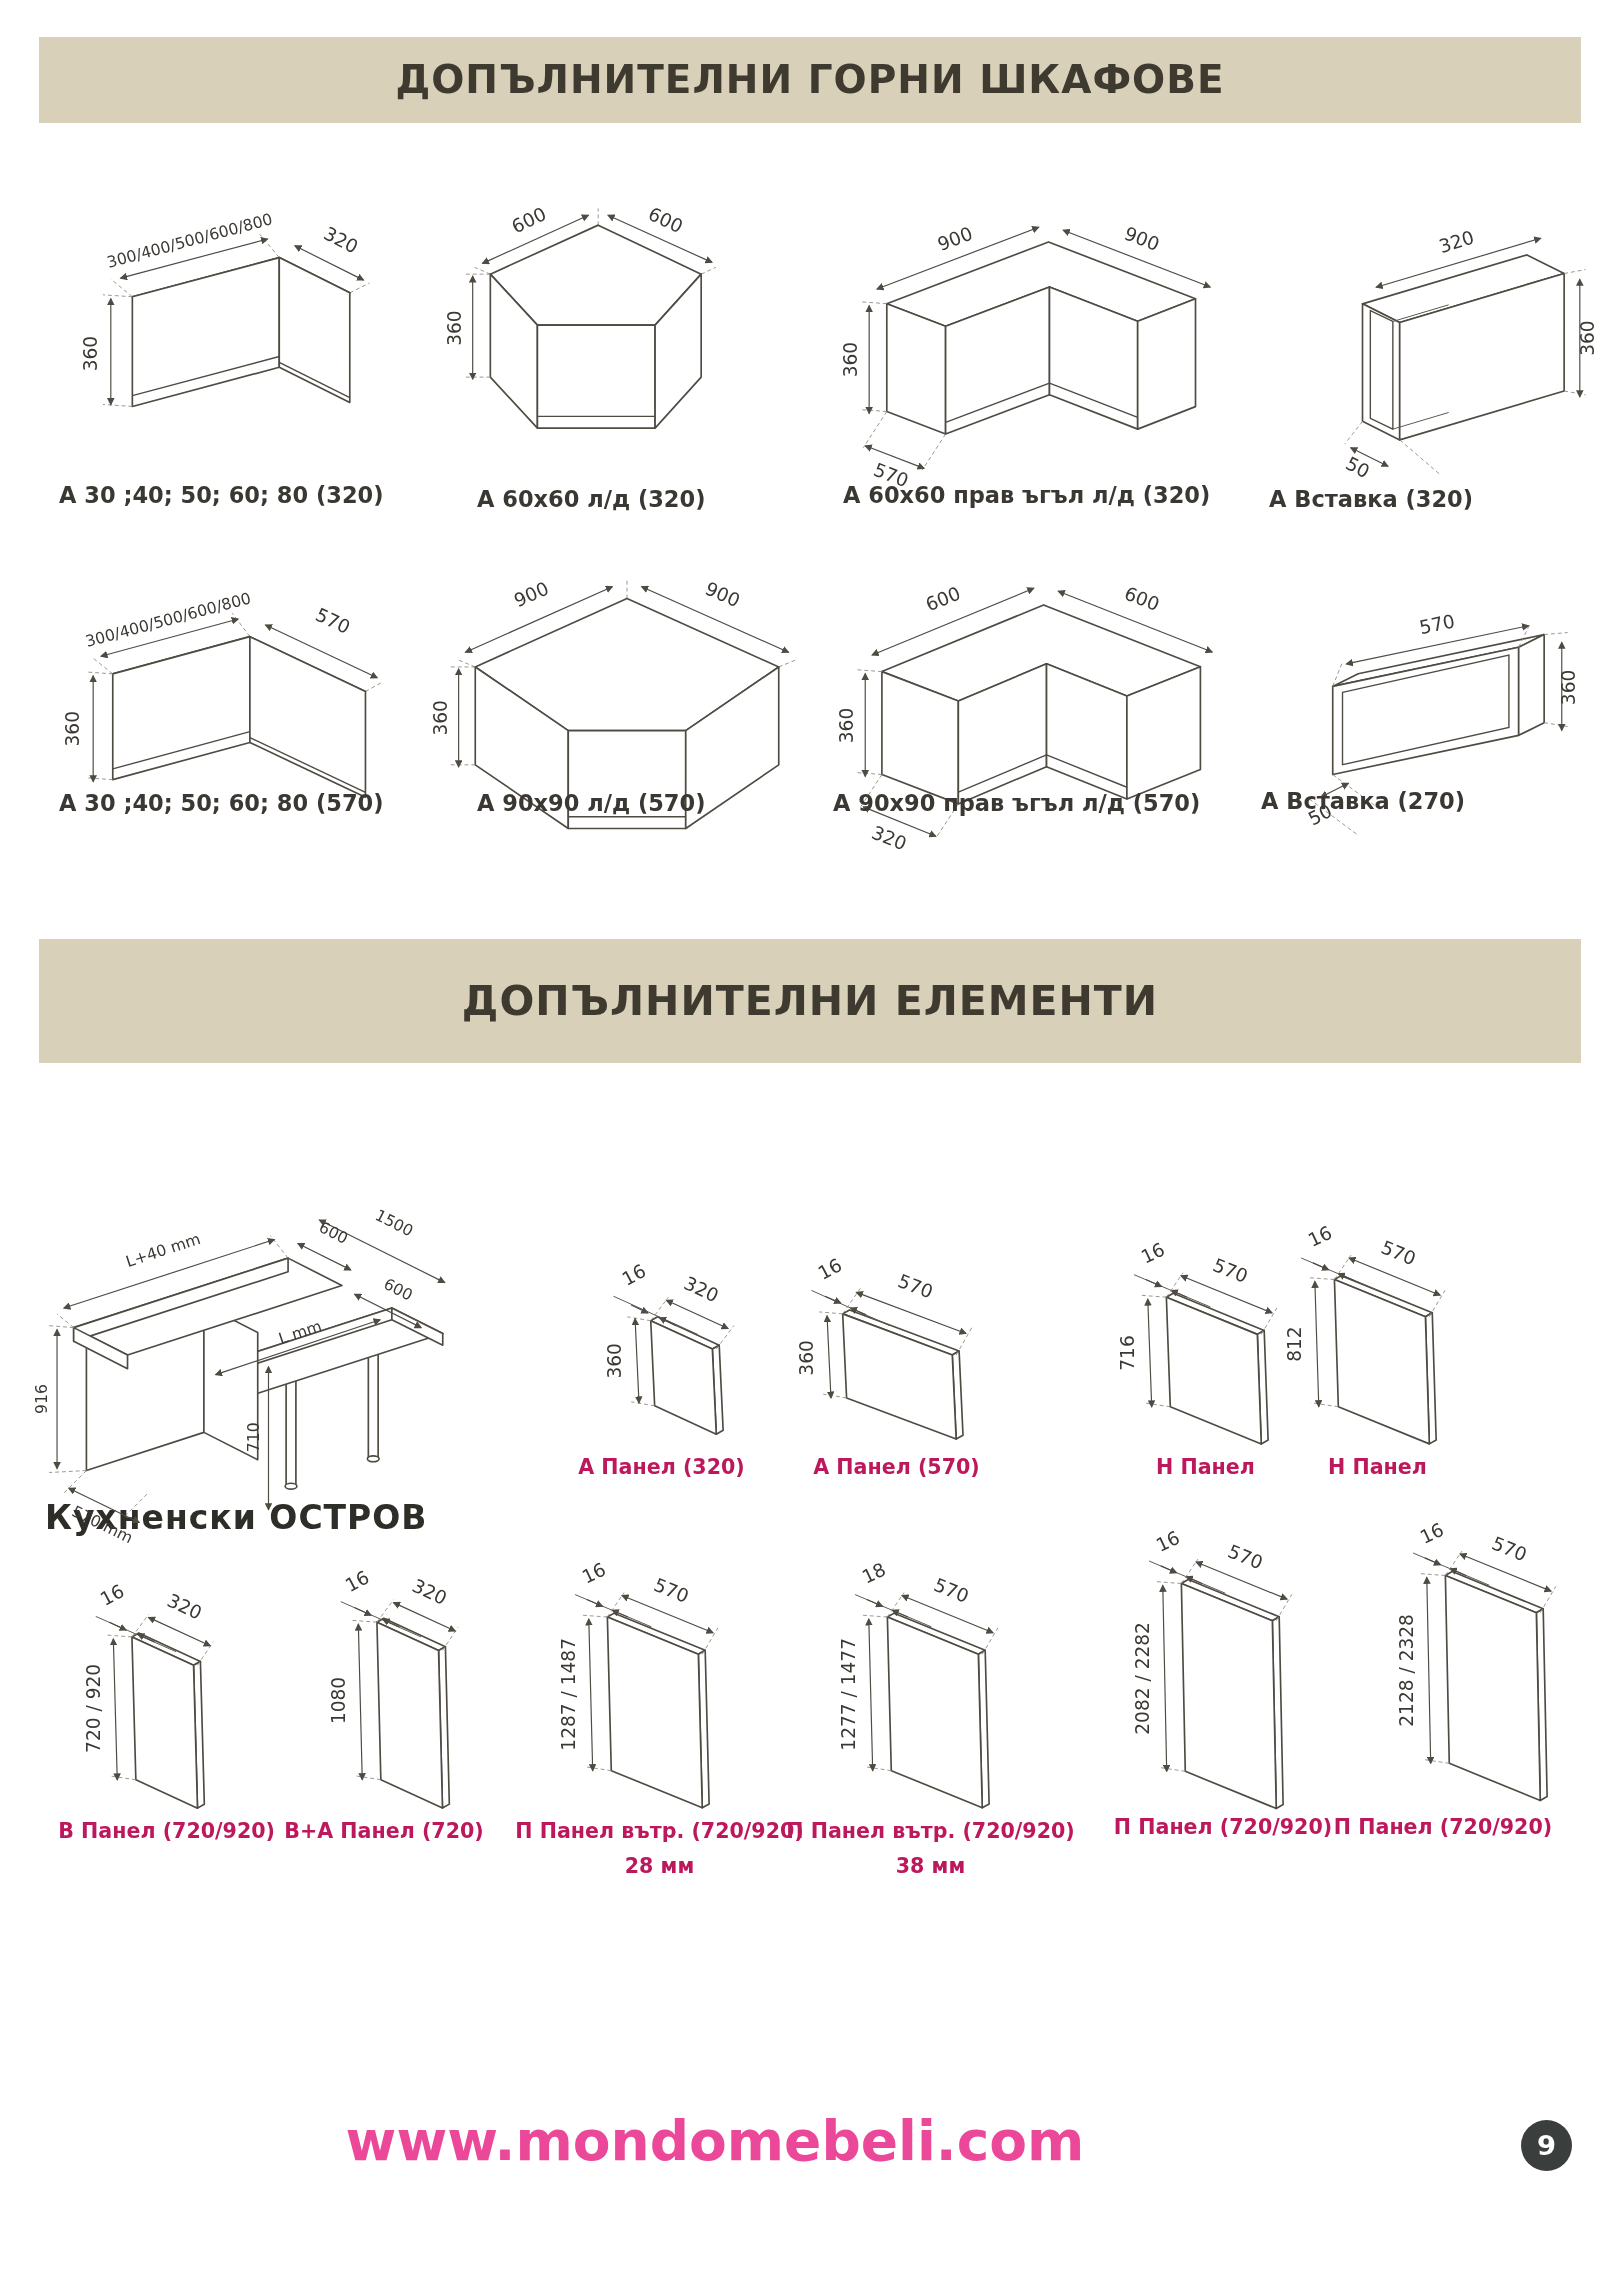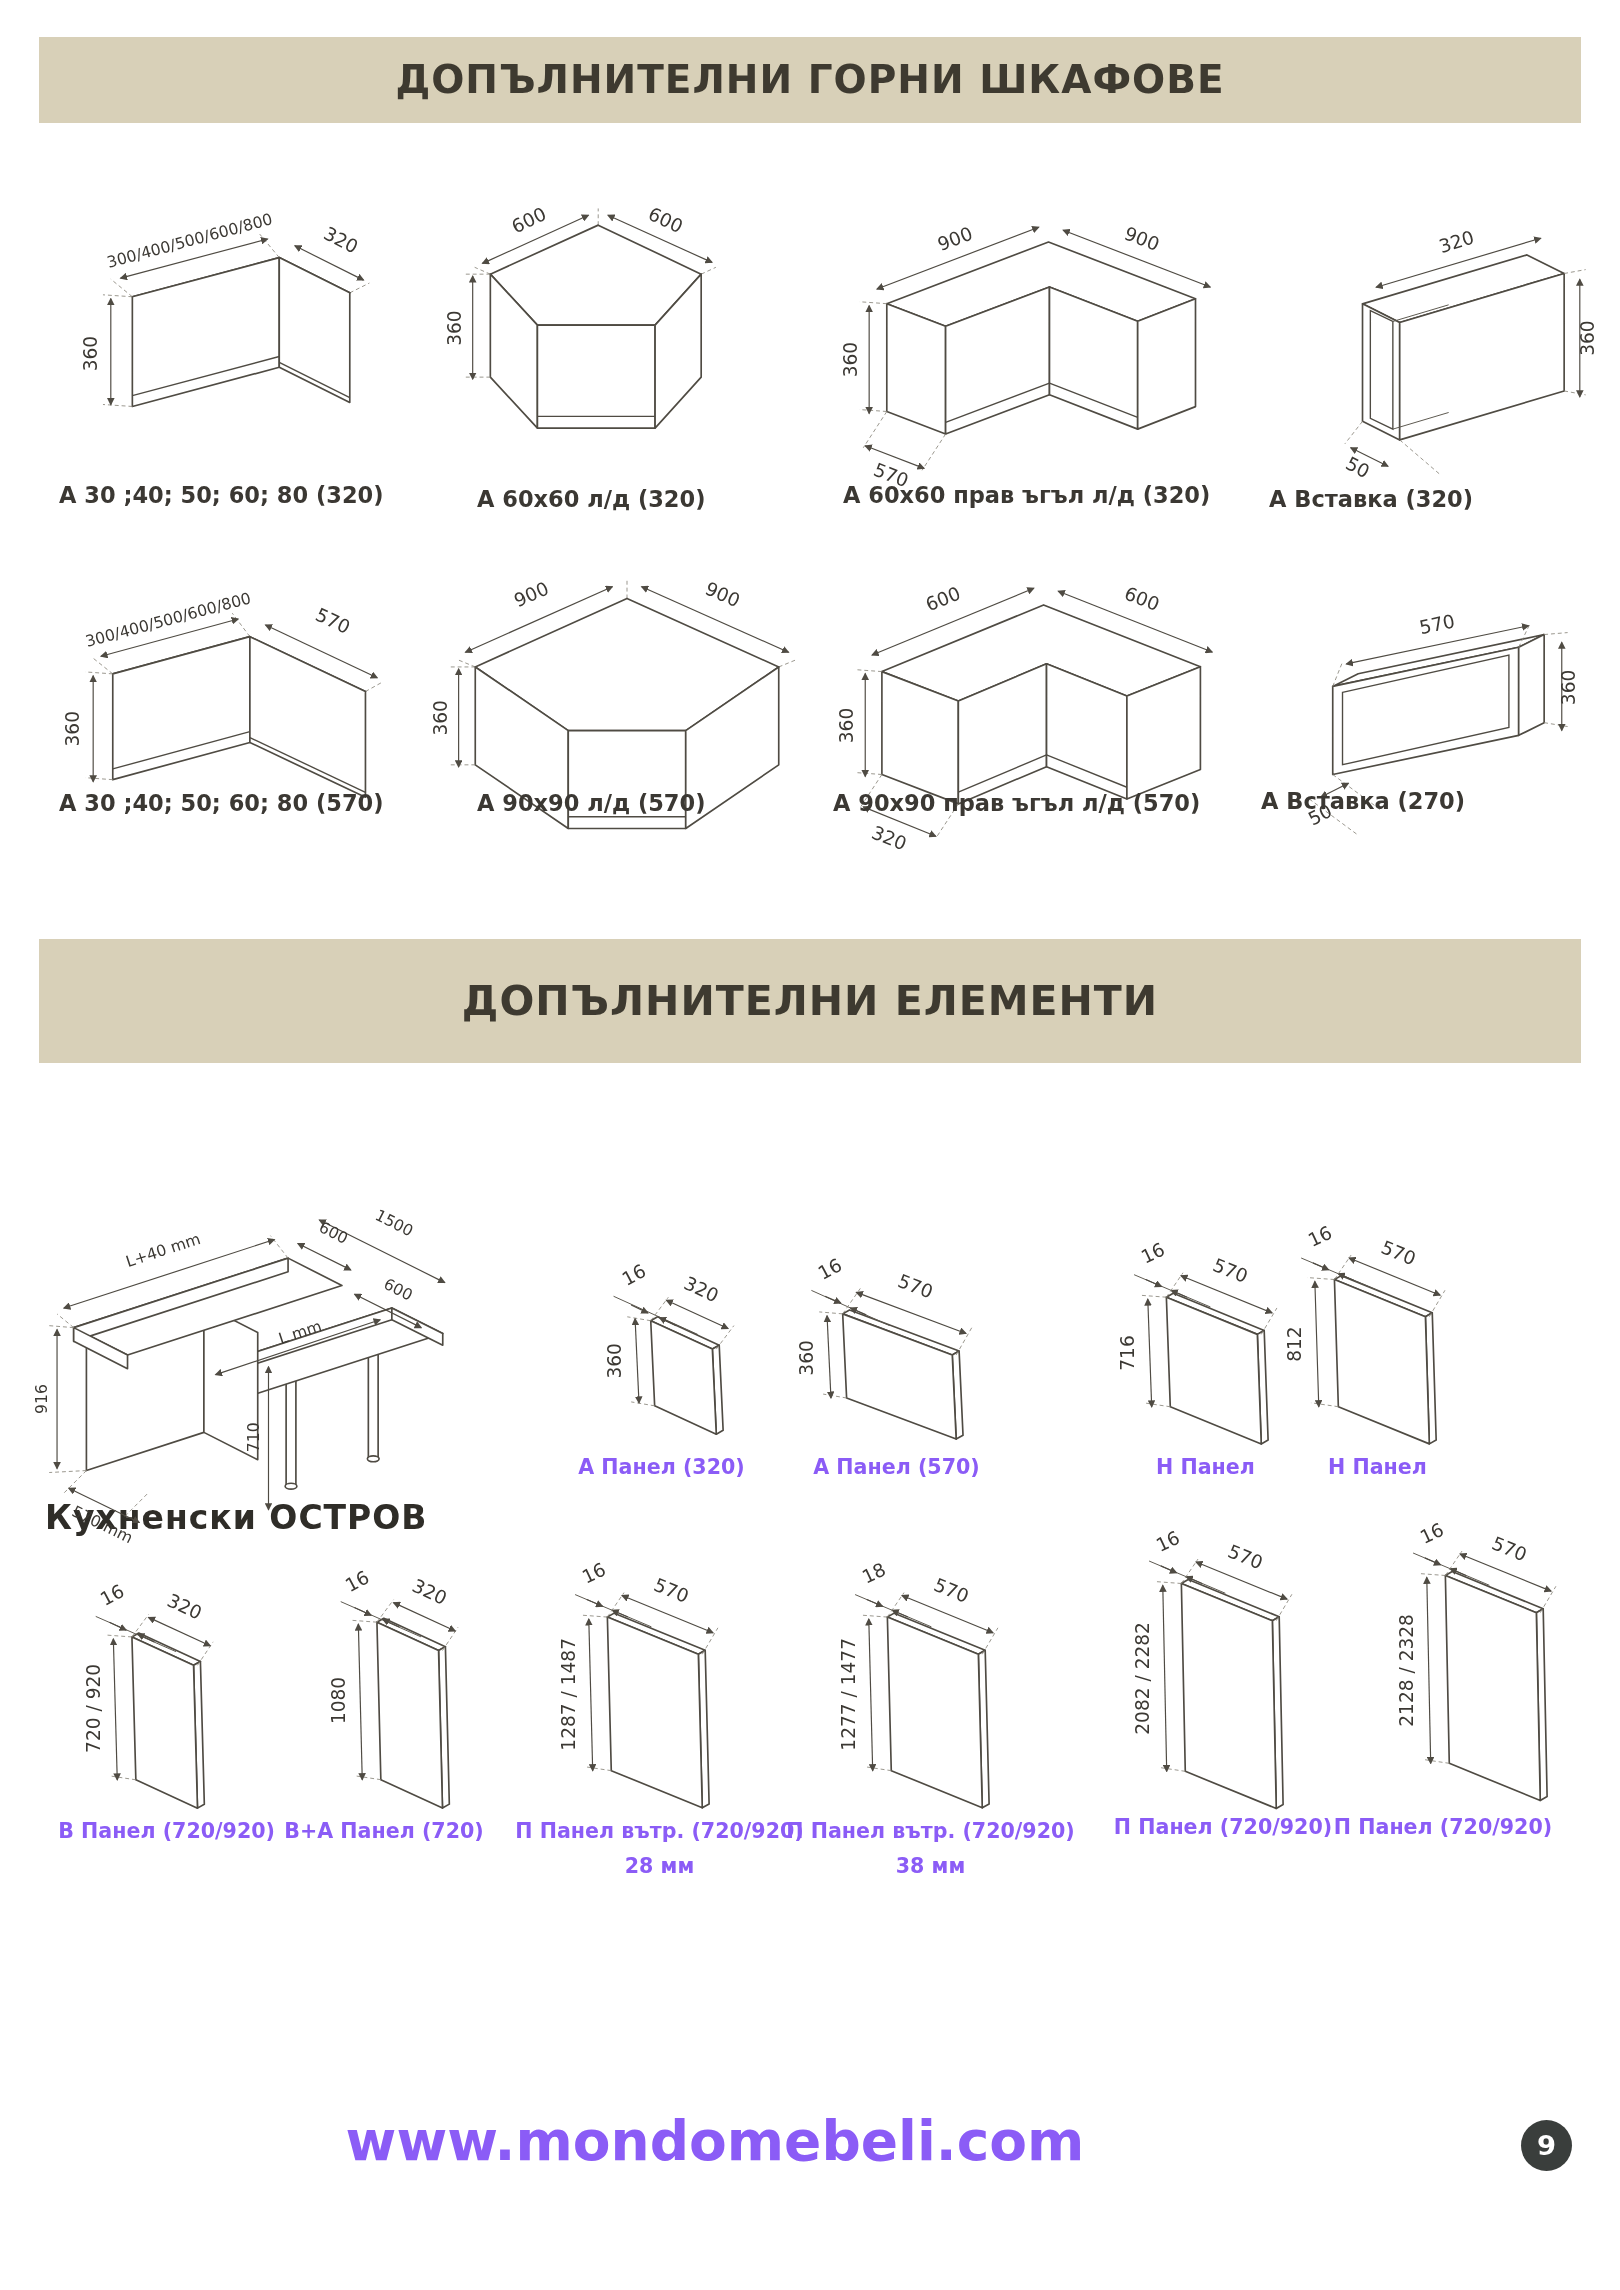--- a/index.html
+++ b/index.html
@@ -3,26 +3,26 @@
 <meta charset="utf-8">
 <style>
   html,body{margin:0;padding:0;background:#e8e8e8}
   .page{position:relative;width:1620px;height:2291px;margin:0 auto;background:#ffffff;
         font-family:"DejaVu Sans",sans-serif;overflow:hidden}
   .banner{position:absolute;left:39px;width:1542px;background:#d8d0b8;color:#3e3a30;
           font-weight:bold;text-align:center;letter-spacing:1px;white-space:nowrap}
   .b1{top:37px;height:86px;line-height:86px;font-size:39px}
   .b2{top:939px;height:124px;line-height:124px;font-size:41px}
   .lbl{position:absolute;font-weight:bold;font-size:22.5px;color:#3b3833;text-align:left;white-space:nowrap}
-  .plbl{position:absolute;font-weight:bold;font-size:20.6px;color:#8b5cf6;text-align:center;white-space:nowrap}
+  .plbl{position:absolute;font-weight:bold;font-size:20.6px;color:#be185d;text-align:center;white-space:nowrap}
   .heading{position:absolute;font-weight:bold;color:#2f2d28;white-space:nowrap}
   .h-panels{left:529px;top:1137px;width:921px;font-size:43px;letter-spacing:2px;text-align:center}
   .h-island{left:45px;top:1498px;font-size:33px;letter-spacing:1px}
   .footer-url{position:absolute;left:127px;top:2109px;width:1176px;text-align:center;
-              font-size:55px;font-weight:bold;color:#8b5cf6}
+              font-size:55px;font-weight:bold;color:#ec4899}
   .page-badge{position:absolute;left:1521px;top:2120px;width:51px;height:51px;border-radius:50%;
               background:#3a3e3c;color:#ffffff;font-size:27.4px;font-weight:bold;
               text-align:center;line-height:51px}
   svg.draw{position:absolute;overflow:visible}
   .ln{fill:#ffffff;stroke:#4f4b43;stroke-width:1.7;stroke-linejoin:round}
   .wire{fill:none;stroke:#4f4b43;stroke-width:1.4}
   .thin{fill:none;stroke:#5a564d;stroke-width:1}
   .dim{fill:none;stroke:#4f4b43;stroke-width:1.2;marker-start:url(#ar);marker-end:url(#ar)}
   .dime{fill:none;stroke:#4f4b43;stroke-width:1.2;marker-end:url(#ar)}
   .ext{fill:none;stroke:#8d8a80;stroke-width:.9;stroke-dasharray:4 3}

